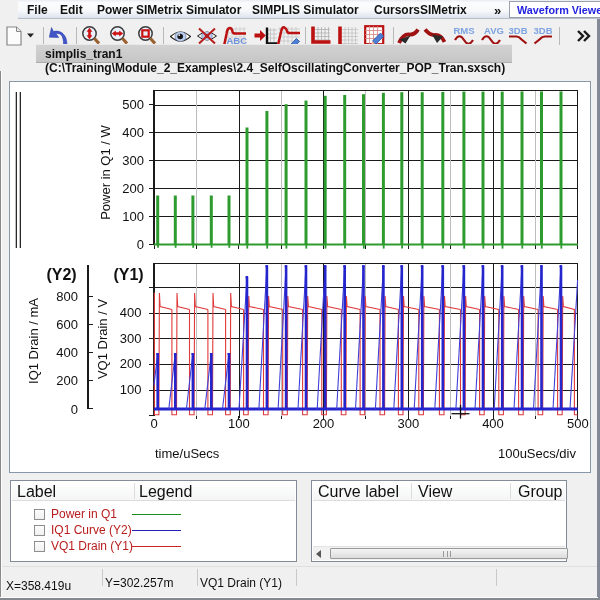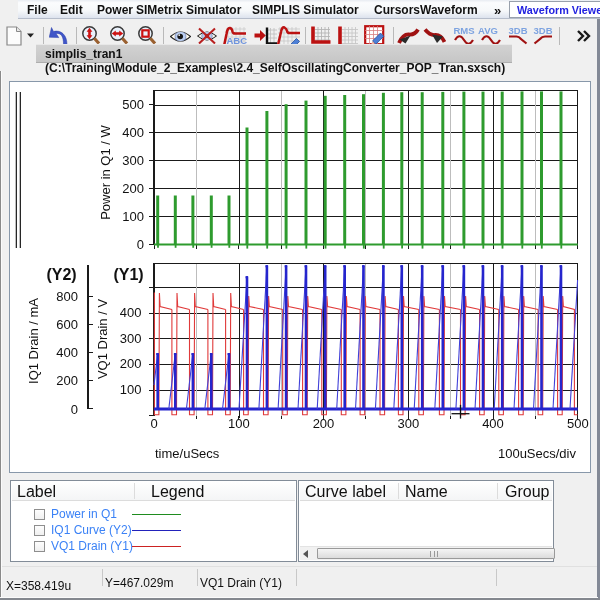--- a/index.html
+++ b/index.html
@@ -6,34 +6,34 @@
 .toolbar { position:absolute; left:0; top:20px; width:600px; height:31px; background:#f0f0f0; }
 .titlebar { position:absolute; left:0; top:44px; width:476px; height:19px; background:linear-gradient(180deg,#d2d2d2,#c6c6c6); border-top:1px solid #e8e8e8; border-bottom:1px solid #aeaeae;margin-left:36px; }
 .titlebar .t { position:absolute; left:9px; top:2px; font-size:12px; font-weight:bold; color:#111; }
 .tbtn { position:absolute; top:2px; width:15px; height:15px; background:linear-gradient(180deg,#fdfdfd,#d8d8d8); border:1px solid #777; border-radius:3px; }
 .chartpanel { position:absolute; left:9px; top:81px; width:582px; height:392px; background:#fff; border:1px solid #8898aa; }
 .panel { position:absolute; background:#fff; border:1px solid #828c98; }
 .phead { position:absolute; left:1px; top:0; right:1px; height:20px; background:linear-gradient(180deg,#ffffff,#f4f5f6); border-bottom:1px solid #dcdcdc; font-size:16px; color:#101010; }
 .statusbar { position:absolute; left:0; top:566px; width:597px; height:21px; background:#f0f0f0; border-top:1px solid #e0e0e0; font-size:12px; color:#101010; }
 .sep { position:absolute; top:2px; width:1px; height:17px; background:#c8c8c8; }
 .cb { position:absolute; width:11px; height:11px; background:linear-gradient(180deg,#fdfdfd,#f0f0f0); border:1px solid #8e8e8e; }
-.row { position:absolute; font-size:12px; color:#3b82f6; }
+.row { position:absolute; font-size:12px; color:#b91c1c; }
 .lline { position:absolute; width:49px; height:0; border-top:1.2px solid; }
 .combo { position:absolute; left:491px; top:1px; width:108px; height:17px; background:#fff; border:1px solid #98a0ac; border-radius:0; font-size:10.8px; color:#2222e0; }
 .combobtn { position:absolute; right:1px; top:1px; width:13px; height:14px; background:linear-gradient(180deg,#e4eefb,#b2cbe8); border-left:1px solid #93a9c4; border-radius:0 2px 2px 0; }
 </style></head>
 <body>
 <div class="menubar">
     <span style="position:absolute;left:9px;top:3px">File</span>
     <span style="position:absolute;left:42px;top:3px">Edit</span>
     <span style="position:absolute;left:79px;top:3px">Power</span>
     <span style="position:absolute;left:118px;top:3px">SIMetrix Simulator</span>
     <span style="position:absolute;left:234px;top:3px">SIMPLIS Simulator</span>
     <span style="position:absolute;left:356px;top:3px">Cursors</span>
-    <span style="position:absolute;left:402px;top:3px">Waveform</span>
+    <span style="position:absolute;left:402px;top:3px">SIMetrix</span>
     <span style="position:absolute;left:476px;top:3px"><b style="font-size:13px">»</b></span>
  <div class="combo">
       <span style="position:absolute;left:7px;top:2px">Waveform Viewer</span>
       <div class="combobtn"><svg width="13" height="14">
           <path d="M3.5 5.5 h6 l-3 3.8 z" fill="#1c3a6e"></path>
         </svg></div>
     </div>
 </div>
 <div class="toolbar">
     <div style="position:absolute;left:43px;top:7px;width:1px;height:18px;background:#b9b9b9"></div>
@@ -141,21 +141,21 @@
     <path d="M2.5 13.5 L13.5 9.5 L8.5 17.5 z" fill="#2a2a2a"></path>
   </svg>
 <svg style="position:absolute;left:423px;top:26px" width="23" height="20" viewBox="0 0 23 20">
     <path d="M2 3.5 Q7 9.5 12 9 Q18 8.5 21.5 16" fill="none" stroke="#a01212" stroke-width="3.8"></path>
     <path d="M9 8.5 L20 10.5 L14 17 z" fill="#2a2a2a"></path>
   </svg>
 <div style="position:absolute;left:451px;top:25px;width:26px;text-align:center;font:bold 9.5px 'Liberation Sans';color:#7da3e0">RMS</div>
 <svg style="position:absolute;left:454px;top:35px" width="20" height="10" viewBox="0 0 20 10">
     <path d="M1 5 Q5.5 -2.5 10 5 Q14.5 12.5 19 5" fill="none" stroke="#a01212" stroke-width="2.2"></path>
   </svg>
-<div style="position:absolute;left:478px;top:25px;width:26px;text-align:left;font:bold 9.5px 'Liberation Sans';color:#7da3e0">AVG</div>
+<div style="position:absolute;left:478px;top:25px;width:26px;text-align:right;font:bold 9.5px 'Liberation Sans';color:#7da3e0">AVG</div>
 <svg style="position:absolute;left:481px;top:35px" width="20" height="10" viewBox="0 0 20 10">
     <path d="M1 5 Q5.5 -2.5 10 5 Q14.5 12.5 19 5" fill="none" stroke="#a01212" stroke-width="2.2"></path>
   </svg>
 <div style="position:absolute;left:505px;top:25px;width:26px;text-align:center;font:bold 9.5px 'Liberation Sans';color:#7da3e0">3DB</div>
 <svg style="position:absolute;left:508px;top:35px" width="20" height="10" viewBox="0 0 20 10">
     <path d="M1 1.5 h7.5 Q11 1.5 13 4 L18.5 8.5" fill="none" stroke="#a01212" stroke-width="2.2"></path>
   </svg>
 <div style="position:absolute;left:530px;top:25px;width:26px;text-align:center;font:bold 9.5px 'Liberation Sans';color:#7da3e0">3DB</div>
 <svg style="position:absolute;left:533px;top:35px" width="20" height="10" viewBox="0 0 20 10">
     <path d="M1.5 8.5 L7 4 Q9 1.5 12 1.5 h7" fill="none" stroke="#a01212" stroke-width="2.2"></path>
@@ -395,58 +395,58 @@
 <text x="323.5" y="427.5" font-size="13" text-anchor="middle" font-weight="normal" fill="#111">200</text>
 <text x="408.3" y="427.5" font-size="13" text-anchor="middle" font-weight="normal" fill="#111">300</text>
 <text x="493" y="427.5" font-size="13" text-anchor="middle" font-weight="normal" fill="#111">400</text>
 <text x="577.8" y="427.5" font-size="13" text-anchor="middle" font-weight="normal" fill="#111">500</text>
 <text x="155" y="458" font-size="13" text-anchor="start" font-weight="normal" fill="#111">time/uSecs</text>
 <text x="576" y="458" font-size="13" text-anchor="end" font-weight="normal" fill="#111">100uSecs/div</text>
 </svg></div>
 <div class="panel" style="left:10px;top:480px;width:287px;height:82px">
  <div class="phead">
       <span style="position:absolute;left:5px;top:2px">Label</span>
-      <span style="position:absolute;left:139px;top:2px">Legend</span>
+      <span style="position:absolute;left:127px;top:2px">Legend</span>
   <div style="position:absolute;left:122px;top:2px;width:1px;height:16px;background:#dcdcdc"></div>
     </div>
  <div class="cb" style="left:23px;top:28px"></div>
     <div class="row" style="left:40px;top:26px">Power in Q1</div>
     <div class="lline" style="left:121px;top:33px;border-color:#1f8c1f"></div>
  <div class="cb" style="left:23px;top:44px"></div>
     <div class="row" style="left:40px;top:42px">IQ1 Curve (Y2)</div>
     <div class="lline" style="left:121px;top:49px;border-color:#2222bb"></div>
  <div class="cb" style="left:23px;top:60px"></div>
     <div class="row" style="left:40px;top:58px">VQ1 Drain (Y1)</div>
     <div class="lline" style="left:121px;top:65px;border-color:#cc2222"></div>
 </div>
-<div class="panel" style="left:298px;top:480px;width:256px;height:82px">
+<div class="panel" style="left:311px;top:480px;width:256px;height:82px">
  <div class="phead">
       <span style="position:absolute;left:5px;top:2px">Curve label</span>
-      <span style="position:absolute;left:105px;top:2px">Name</span>
+      <span style="position:absolute;left:105px;top:2px">View</span>
       <span style="position:absolute;left:205px;top:2px">Group</span>
   <div style="position:absolute;left:98px;top:2px;width:1px;height:16px;background:#dcdcdc"></div>
   <div style="position:absolute;left:197px;top:2px;width:1px;height:16px;background:#dcdcdc"></div>
     </div>
  <div style="position:absolute;left:1px;bottom:1px;right:1px;height:14px;background:#f1f1f1;border-top:1px solid #e3e3e3">
   <svg style="position:absolute;left:2px;top:3px" width="8" height="8">
         <path d="M6 0 L1 4 L6 8 z" fill="#555"></path>
       </svg>
   <svg style="position:absolute;right:2px;top:3px" width="8" height="8">
         <path d="M2 0 L7 4 L2 8 z" fill="#555"></path>
       </svg>
   <div style="position:absolute;left:17px;top:1px;width:238px;height:11px;background:linear-gradient(180deg,#f5f5f5,#dcdcdc);border:1px solid #9a9a9a;border-radius:1px">
    <div style="position:absolute;left:112px;top:2px;width:8px;height:6px;border-left:1px solid #999;border-right:1px solid #999">
           <div style="position:absolute;left:3px;top:0;width:1px;height:6px;background:#999"></div>
         </div>
   </div>
  </div>
 </div>
 <div class="statusbar">
  <span style="position:absolute;left:6px;top:12px">X=358.419u</span>
- <span style="position:absolute;left:105px;top:9px">Y=467.029m</span>
+ <span style="position:absolute;left:105px;top:9px">Y=302.257m</span>
  <span style="position:absolute;left:200px;top:9px">VQ1 Drain (Y1)</span>
  <div class="sep" style="left:102px"></div>
     <div class="sep" style="left:197px"></div>
     <div class="sep" style="left:296px"></div>
     <div class="sep" style="left:496px"></div>
 </div>
 <div style="position:absolute;left:0;top:71px;width:1px;height:529px;background:#8a8a8a"></div>
 <div style="position:absolute;left:1px;top:71px;width:1px;height:527px;background:#fbfbfb"></div>
 <div style="position:absolute;left:597px;top:19px;width:3px;height:581px;background:#838996"></div>
 <div style="position:absolute;left:0;top:597px;width:598px;height:1px;background:#fbfbfb"></div>

